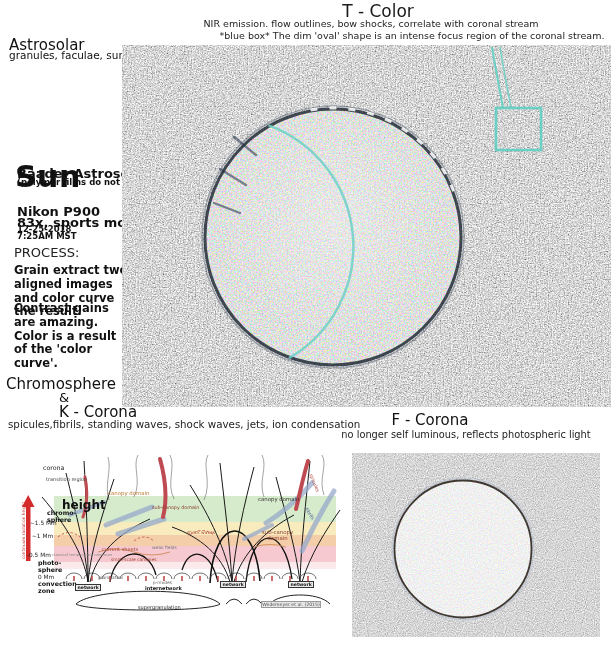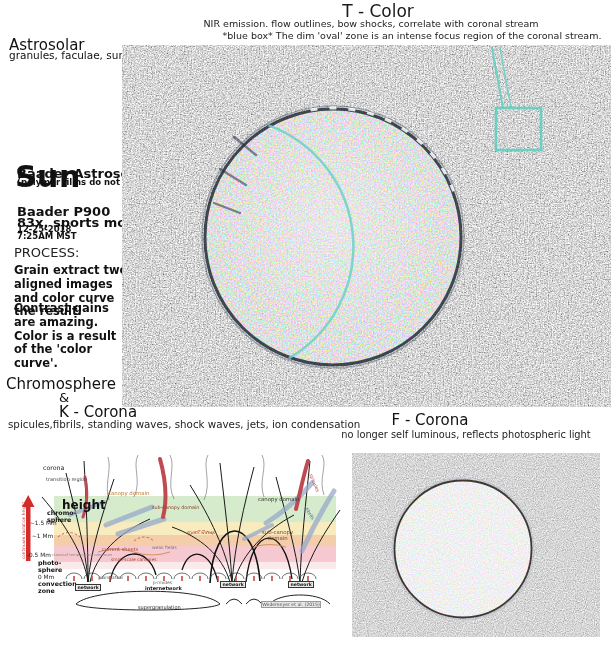--- a/index.html
+++ b/index.html
@@ -30,30 +30,30 @@
           background:#ececec;padding:0 1.5px;color:#111;}
   .cite{position:absolute;font-size:4.6px;color:#555;border:.6px solid #9a9a9a;
         background:#e6e6e6;text-align:center;}
   svg{display:block;}
 </style>
 </head>
 <body>
 
 <div class="abs ctr t-title" style="left:378px;top:1px;">T - Color</div>
 <div class="abs ctr t-sub" style="left:371px;top:18px;">NIR emission. flow outlines, bow shocks, correlate with coronal stream</div>
-<div class="abs ctr t-sub" style="left:412px;top:30px;">*blue box* The dim 'oval' zone is an intense focus region of the coronal stream.</div>
+<div class="abs ctr t-sub" style="left:412px;top:30px;">*blue box* The dim 'oval' shape is an intense focus region of the coronal stream.</div>
 
 <div class="abs ph-title" style="left:9px;top:36px;">Astrosolar</div>
 <div class="abs ph-sub" style="left:9px;top:49px;">granules, faculae, sunspots</div>
 
 <div class="abs sun-big" style="left:15px;top:132px;">Sun</div>
 <div class="abs b13" style="left:17px;top:166px;">Baader Astrosolar 5</div>
 <div class="abs b9" style="left:17px;top:177px;">(polymer films do not work)</div>
 
-<div class="abs b13" style="left:17px;top:204px;">Baader P900</div>
+<div class="abs b13" style="left:17px;top:204px;">Nikon P900</div>
 <div class="abs b13" style="left:17px;top:215px;">83x, sports mode</div>
 <div class="abs b9" style="left:17px;top:224px;">12-25-2018</div>
 <div class="abs b9" style="left:17px;top:231px;">7:25AM MST</div>
 
 <div class="abs proc" style="left:14px;top:245px;">PROCESS:</div>
 <div class="abs ptxt" style="left:14px;top:264px;">Grain extract two aligned images and color curve the result.</div>
 <div class="abs ptxt" style="left:14px;top:302px;">Contrast gains are amazing. Color is a result of the 'color curve'.</div>
 
 <svg class="abs" style="left:122px;top:45px;" width="489" height="362" viewBox="0 0 489 362">
   <defs>

